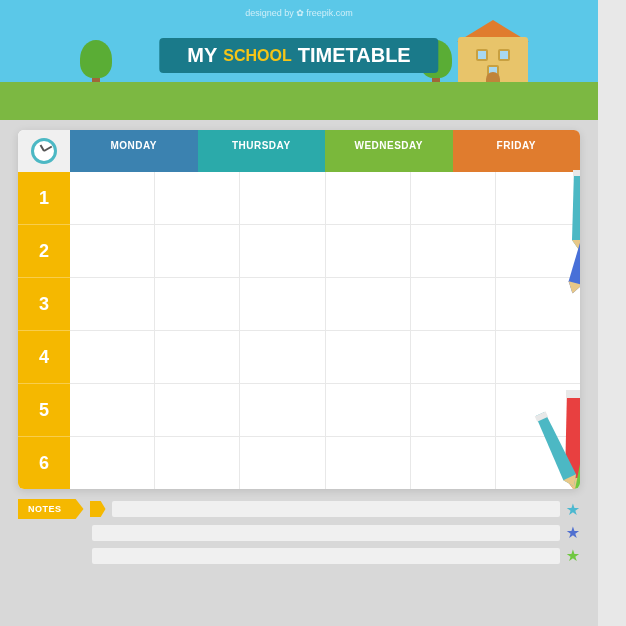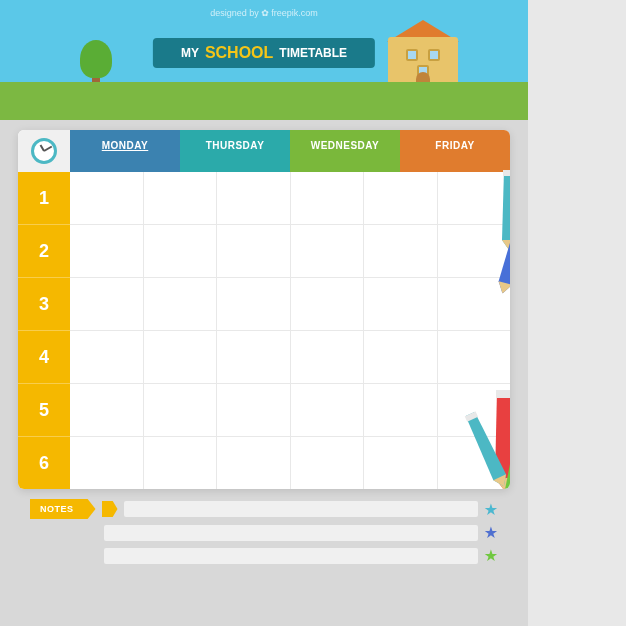--- a/index.html
+++ b/index.html
@@ -35,33 +35,33 @@
       background: #1a7a8a;
       padding: 6px 28px;
       border-radius: 4px;
       white-space: nowrap;
       display: flex;
       align-items: center;
       gap: 6px;
     }
     .header-title-band .title-my {
       color: #fff;
-      font-size: 12px;
+      font-size: 20px;
       font-weight: bold;
       text-transform: uppercase;
     }
     .header-title-band .title-school {
       color: #f5c518;
       font-size: 16px;
       font-weight: bold;
       text-transform: uppercase;
     }
     .header-title-band .title-timetable {
       color: #fff;
-      font-size: 12px;
+      font-size: 20px;
       font-weight: bold;
       text-transform: uppercase;
     }
 
     
     .watermark {
       position: absolute;
       top: 8px;
       left: 50%;
       transform: translateX(-50%);
@@ -188,21 +188,21 @@
     .day-cell {
       flex: 1;
       text-align: center;
       color: #fff;
       font-size: 10px;
       font-weight: bold;
       padding: 10px 2px;
       text-transform: uppercase;
       letter-spacing: 0.5px;
     }
-    .day-monday { background: #3b82b0; text-decoration: underline; }
+    .day-monday { background: #3b82b0; }
     .day-tuesday { background: #4cb890; }
     .day-wednesday { background: #7ab83b; }
     .day-thursday { background: #2baaaa; }
     .day-friday { background: #e07c2e; }
     .day-saturday { background: #e05050; }
 
     
     .grid-body {
       display: flex;
     }
@@ -239,21 +239,21 @@
     .grid-row:last-child { border-bottom: none; }
     .grid-cell {
       flex: 1;
       border-right: 1px solid #e8e8e8;
       min-height: 52px;
     }
     .grid-cell:last-child { border-right: none; }
 
     .outer-wrap {
       background: #d8d8d8;
-      width: 528px;
+      width: 598px;
       height: 626px;
       overflow: hidden;
     }
   </style>
 </head>
 <body>
 
 <div class="outer-wrap">
 
   <div class="header">
@@ -397,21 +397,21 @@
       
       <svg width="18" height="65" viewBox="0 0 18 65" style="position:absolute; top:50px; right:-5px; transform:rotate(10deg);">
         <polygon points="4,0 14,0 15,57 9,65 3,57" fill="#70c840"></polygon>
         <polygon points="9,57 3,57 9,65 15,57" fill="#e8c888"></polygon>
         <rect x="4" y="0" width="10" height="5" fill="#e8e8e8"></rect>
       </svg>
     </div>
 
   </div>
 
-  <div style="margin: 4px 30px;">
+  <div style="margin: 4px 18px;">
 
     <div style="display:flex; align-items:center; gap:6px; margin-bottom:4px;">
       <div style="background:#f5b800; color:#fff; font-size:9px; font-weight:bold; padding:5px 22px 5px 10px; clip-path:polygon(0 0, 88% 0, 100% 50%, 88% 100%, 0 100%); text-transform:uppercase; letter-spacing:0.5px; white-space:nowrap;">NOTES</div>
       <div style="width:16px; height:16px; background:#f5b800; clip-path:polygon(0 0, 70% 0, 100% 50%, 70% 100%, 0 100%);"></div>
       <div style="flex:1; height:16px; background:#f0f0f0; border-radius:2px;"></div>
       <span style="color:#4cb8d0; font-size:16px;">★</span>
     </div>
 
     <div style="display:flex; align-items:center; gap:6px; margin-bottom:4px;">
       <div style="flex:1; height:16px; background:#f0f0f0; border-radius:2px; margin-left:74px;"></div>

